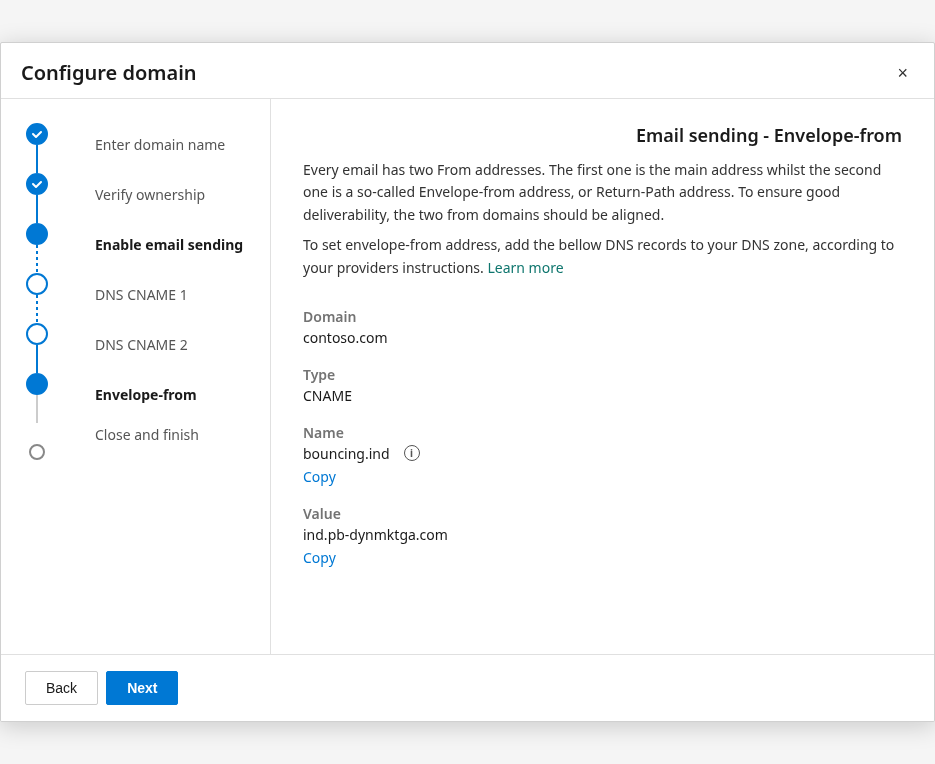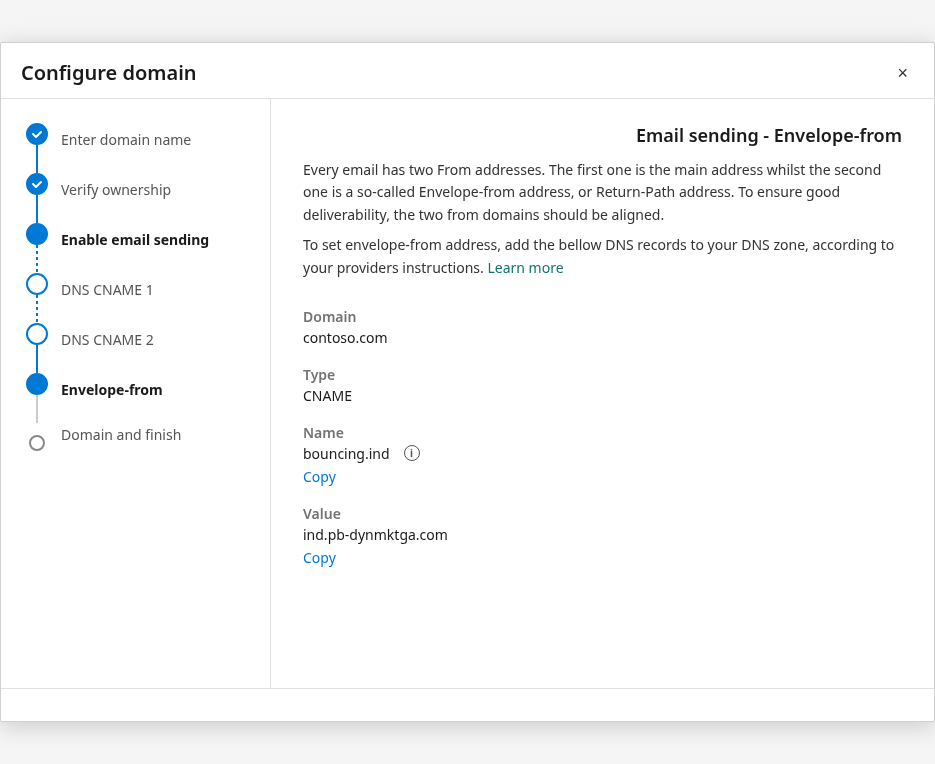--- a/index.html
+++ b/index.html
@@ -58,23 +58,24 @@
       border-right: 1px solid #e0e0e0;
       background: #fff;
       overflow-y: auto;
     }
     .step-list {
       list-style: none;
       position: relative;
     }
     .step-item {
       display: flex;
-      align-items: center;
+      align-items: flex-end;
       position: relative;
       margin-bottom: 0;
+      gap: 34px;
     }
     .step-connector-col {
       display: flex;
       flex-direction: column;
       align-items: center;
       width: 24px;
       flex-shrink: 0;
       margin-right: 12px;
     }
     .step-icon {
@@ -300,21 +301,21 @@
             <div class="step-icon active" style="background:#0078d4;border-color:#0078d4;"></div>
             <div class="step-line gray" style="min-height:28px;"></div>
           </div>
           <span class="step-label active">Envelope-from</span>
         </li>
 
         <li class="step-item">
           <div class="step-connector-col">
             <div class="step-icon inactive" style="background:#fff;border-color:#888;width:16px;height:16px;min-width:16px;min-height:16px;margin:3px;"></div>
           </div>
-          <span class="step-label muted">Domain and finish</span>
+          <span class="step-label muted">Close and finish</span>
         </li>
 
       </ul>
     </nav>
 
     <div class="main-content">
       <h2 class="section-title">Email sending - Envelope-from</h2>
       <p class="description">Every email has two From addresses. The first one is the main address whilst the second one is a so-called Envelope-from address, or Return-Path address. To ensure good deliverability, the two from domains should be aligned.</p>
       <p class="description">
         <span>To set envelope-from address, add the bellow DNS records to your DNS zone, according to your providers instructions.</span>
@@ -346,14 +347,18 @@
           <div class="info-label">Value</div>
           <div class="info-value">ind.pb-dynmktga.com</div>
           <a class="copy-link">Copy</a>
         </div>
 
       </div>
     </div>
   </div>
 
   <div class="modal-footer">
+    <div class="footer-left">
+      <button class="btn">Back</button>
+      <button class="btn btn-primary">Next</button>
+    </div>
   </div>
 </div>
 
 </body></html>

